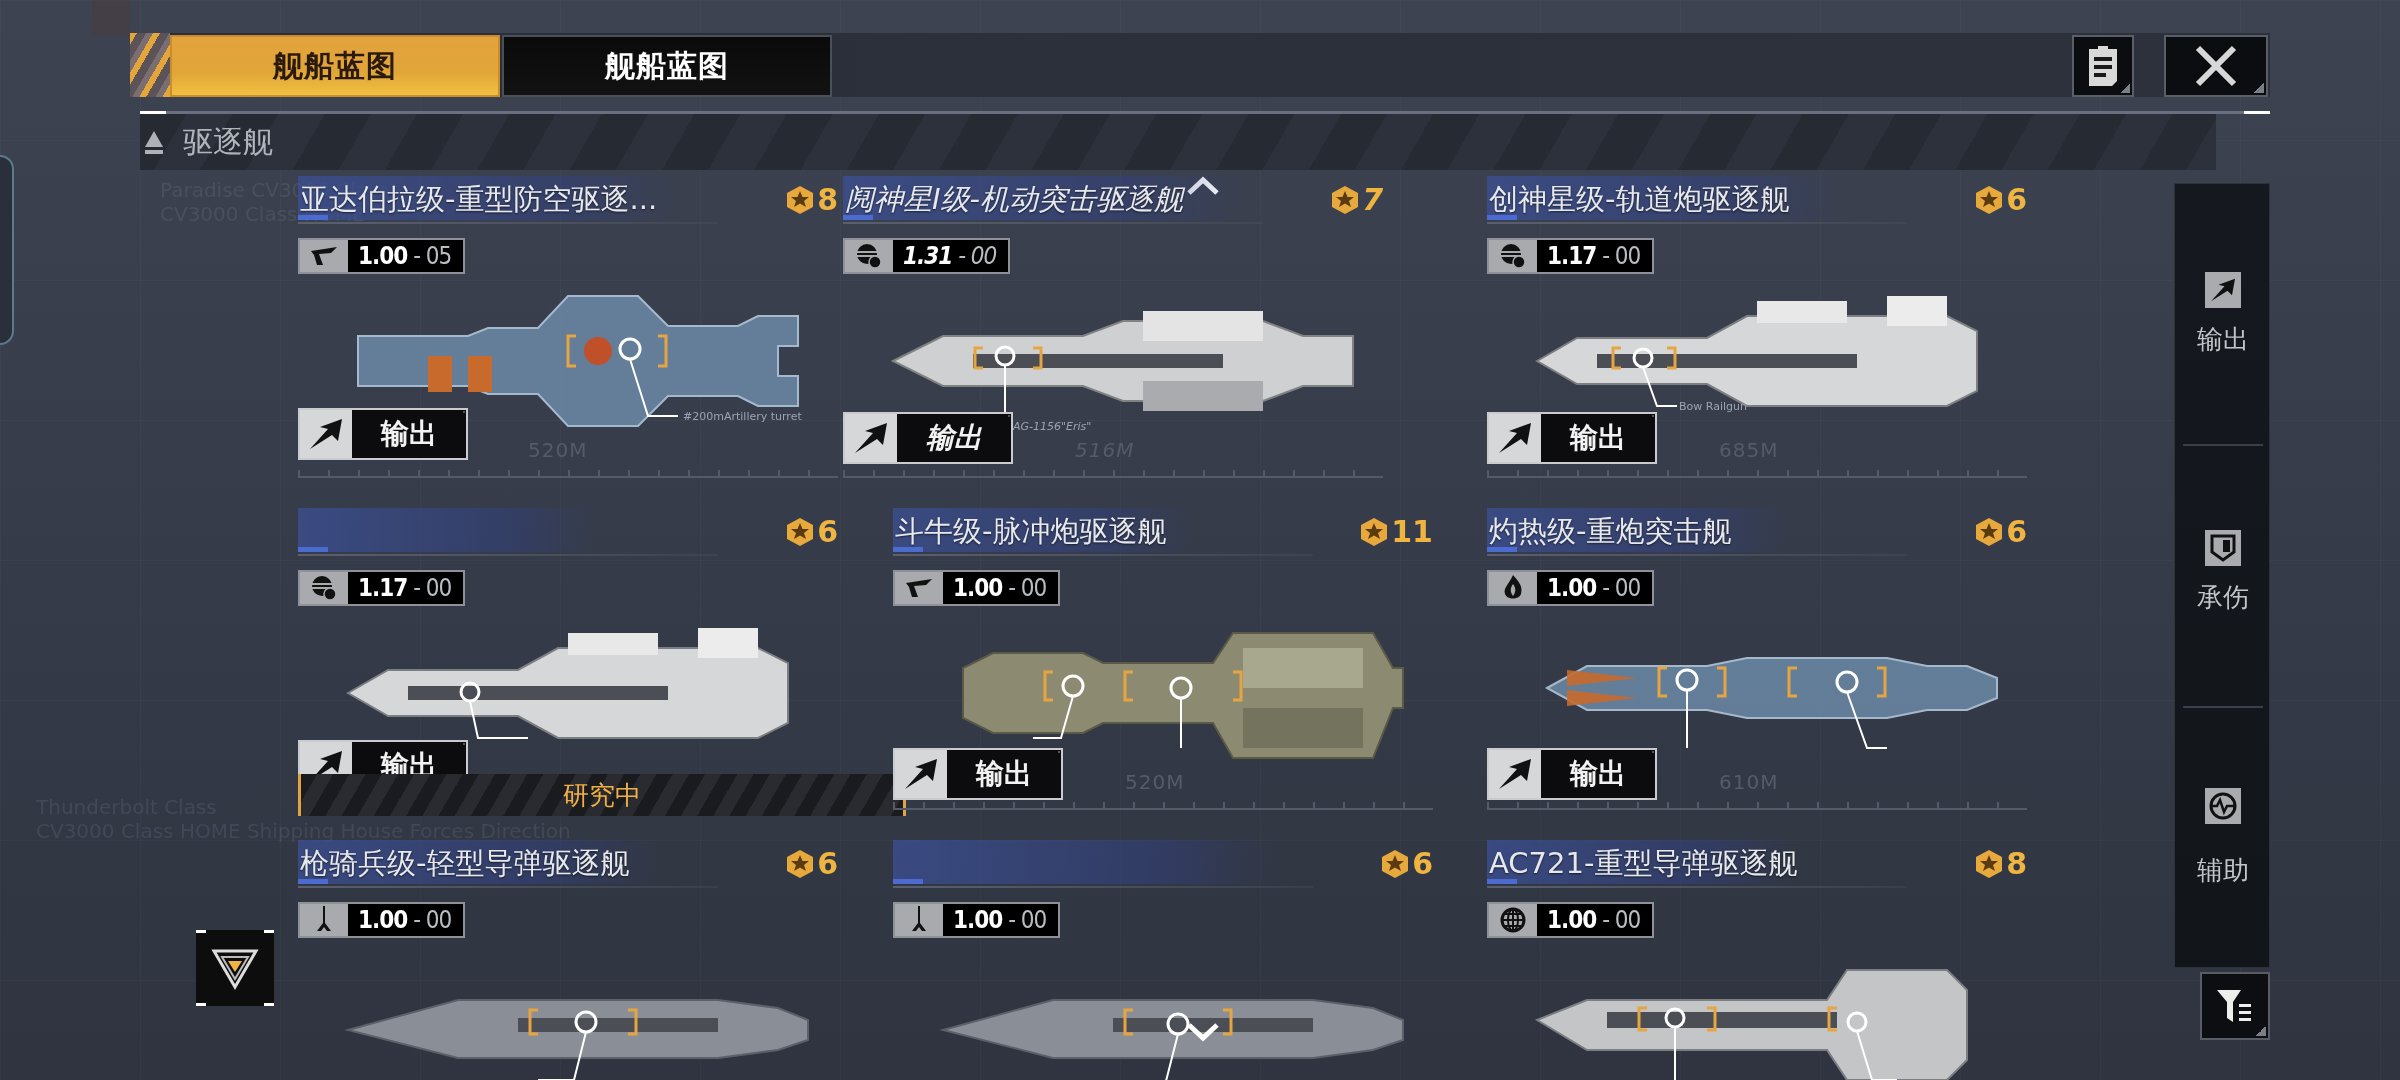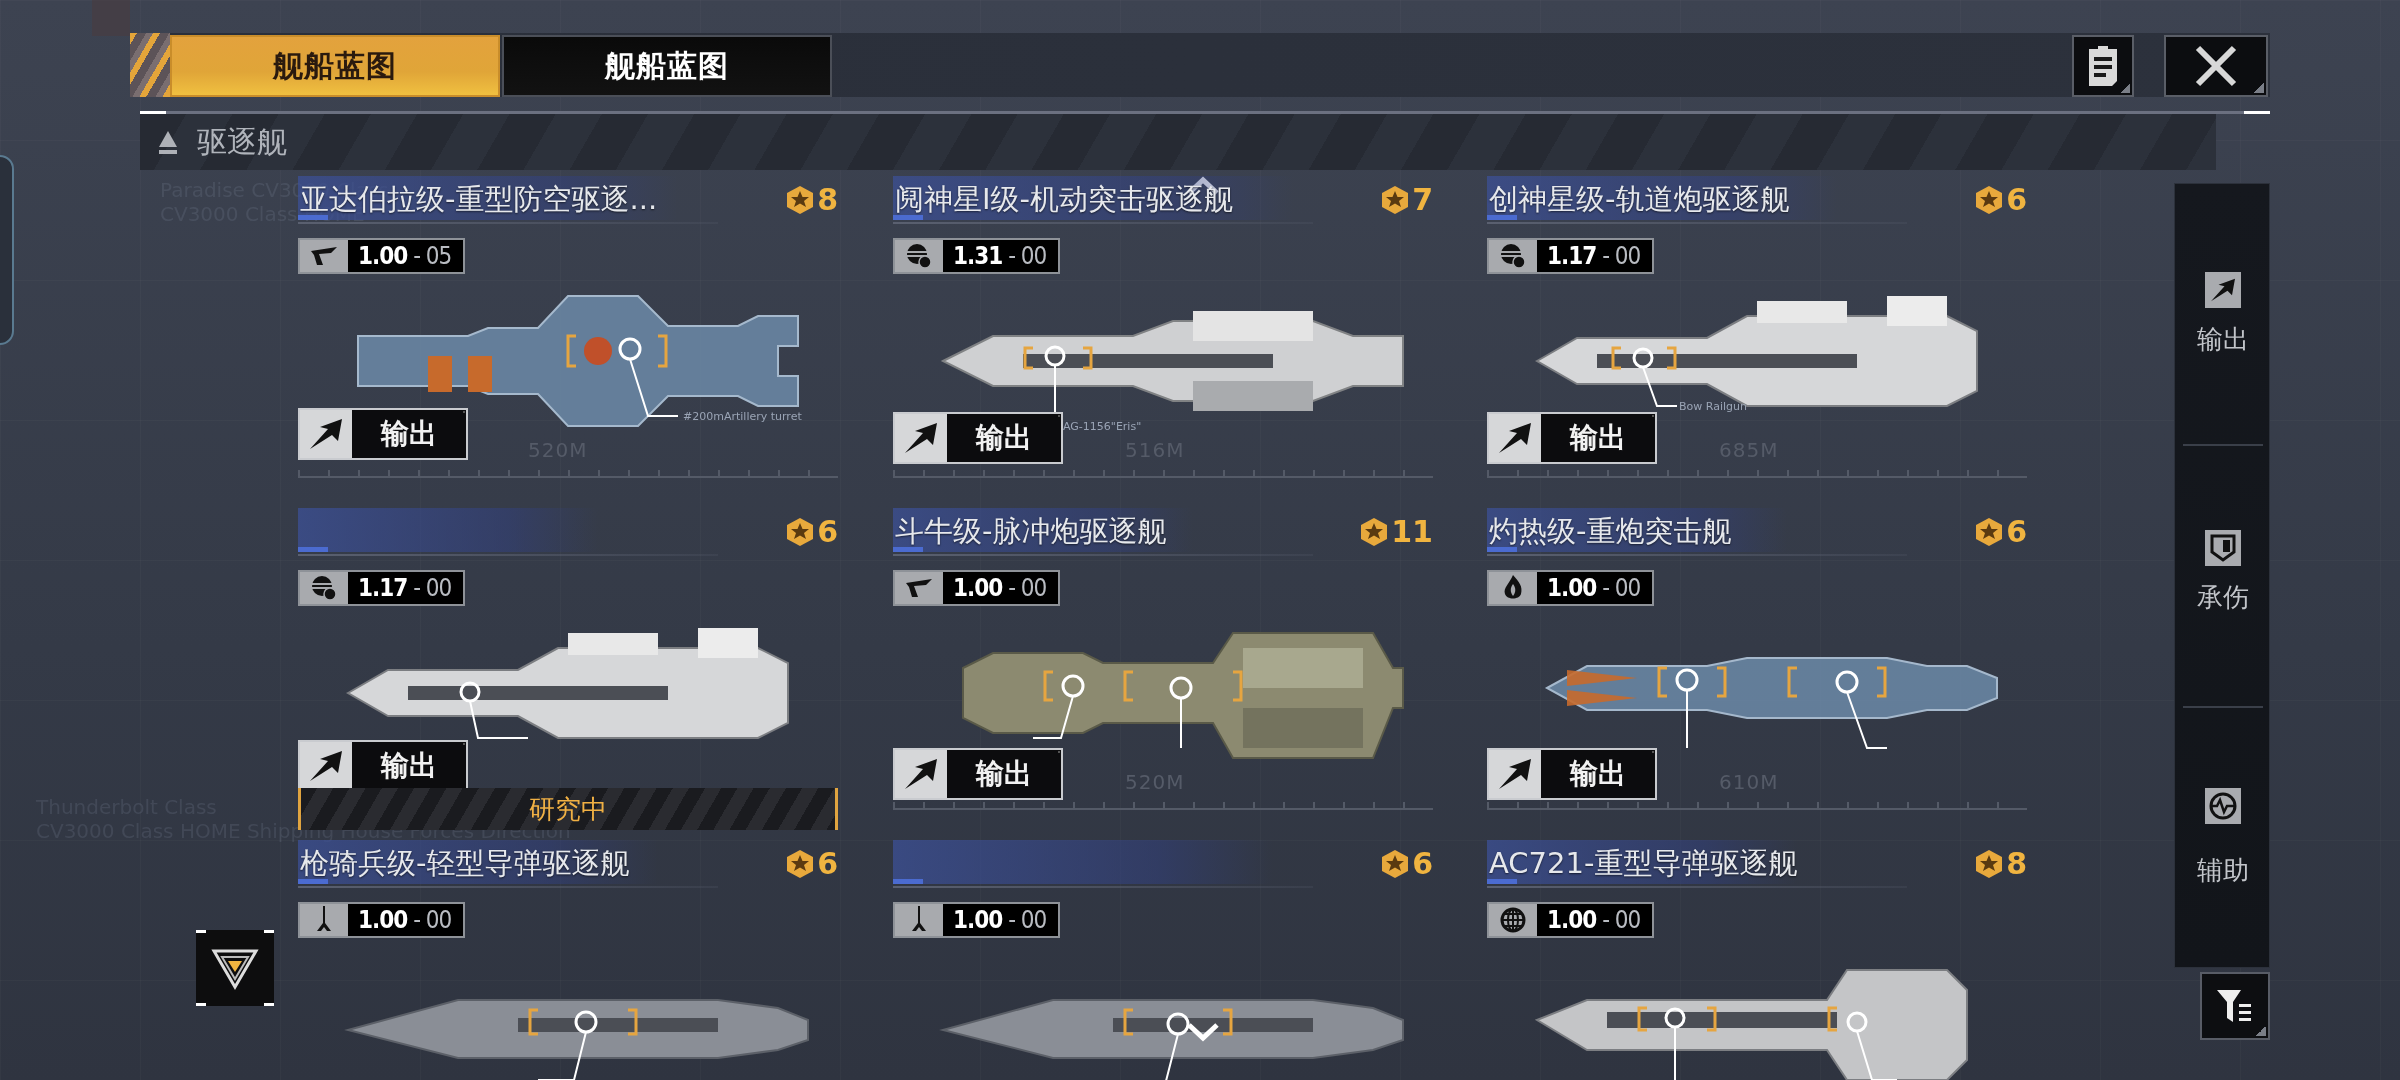--- a/index.html
+++ b/index.html
@@ -53,21 +53,21 @@
   }
   .btn-notes { left: 2072px; width: 62px; }
   .btn-close { left: 2164px; width: 104px; }
 
   .section-line { position: absolute; left: 140px; top: 111px; width: 2130px; height: 3px; background: #6b7080; }
   .section-line-mark { position: absolute; left: 140px; top: 111px; width: 26px; height: 3px; background: #ffffff; }
   .section-line-mark-r { position: absolute; left: 2244px; top: 111px; width: 26px; height: 3px; background: #ffffff; }
   .section-header {
     position: absolute; left: 140px; top: 114px; width: 2076px; height: 56px;
     background: repeating-linear-gradient(120deg, #262a33 0 40px, #2c313b 40px 80px);
-    display: flex; align-items: center; padding-left: 17px; gap: 18px;
+    display: flex; align-items: center; padding-left: 3px; gap: 18px;
   }
   .section-title { font-size: 30px; color: #b0b4bb; }
 
   
   .card {
     position: absolute; width: 540px; height: 310px;
   }
   .card-title-bg {
     position: absolute; left: 0; top: 0; width: 320px; height: 44px;
     background: linear-gradient(90deg, rgba(60,80,150,0.75) 0%, rgba(50,65,130,0.5) 70%, rgba(40,55,110,0) 100%);
@@ -112,25 +112,25 @@
     background-repeat: no-repeat;
   }
   .ruler {
     position: absolute; left: 0; top: 288px; width: 540px; height: 14px;
     border-bottom: 2px solid #545a67;
     background: repeating-linear-gradient(90deg, #545a67 0 2px, transparent 2px 30px);
     background-size: 30px 8px; background-repeat: repeat-x; background-position: 0 6px;
   }
   .ruler-text { position: absolute; top: 262px; font-size: 20px; color: #555b68; letter-spacing: 1px; }
   .research-bar {
-    position: absolute; left: 0; top: 266px; width: 540px; height: 42px;
+    position: absolute; left: 0; top: 266px; width: 608px; height: 42px;
     background: repeating-linear-gradient(120deg, #1a1b1f 0 14px, #2a2b30 14px 28px);
     border-left: 3px solid #e0a440; border-right: 3px solid #e0a440;
     display: flex; align-items: center; justify-content: center;
-    color: #f0b044; font-size: 26px; margin-top: 14px;
+    color: #f0b044; font-size: 26px;
   }
 
   
   .filter-panel {
     position: absolute; left: 2174px; top: 183px; width: 96px; height: 785px;
     background: linear-gradient(180deg, #15181e, #12151a); border: 1px solid #2c313b;
   }
   .filter-item {
     position: absolute; left: 0; width: 96px; height: 260px;
     display: flex; flex-direction: column; align-items: center; justify-content: center; gap: 14px; cursor: pointer;
@@ -243,21 +243,21 @@
   <div class="output-btn">
     <div class="ob-icon">
         <svg width="40" height="38" viewBox="0 0 40 38">
           <path d="M4 34 L22 14 L14 12 L36 4 L32 26 L26 20 Z" fill="#111"></path>
         </svg>
       </div>
     <div class="ob-label">输出</div>
   </div>
 </div>
 
-<div class="card" style="left:893px;top:176px;">
+<div class="card" style="left:843px;top:176px;font-style:italic;">
   <div class="card-title-bg" style="width:400px"></div>
   <div class="card-title">阋神星I级-机动突击驱逐舰</div>
   <div class="card-rank">
     <svg class="rank-icon" viewBox="0 0 30 30">
         <path d="M15 1 L28 8 V22 L15 29 L2 22 V8 Z" fill="#e8a93c"></path>
         <path d="M15 6 L17.5 12 L24 12 L19 16 L21 22 L15 18.5 L9 22 L11 16 L6 12 L12.5 12 Z" fill="#5a3a10"></path>
       </svg>
     <span>7</span>
   </div>
   <div class="guide-line"></div>

